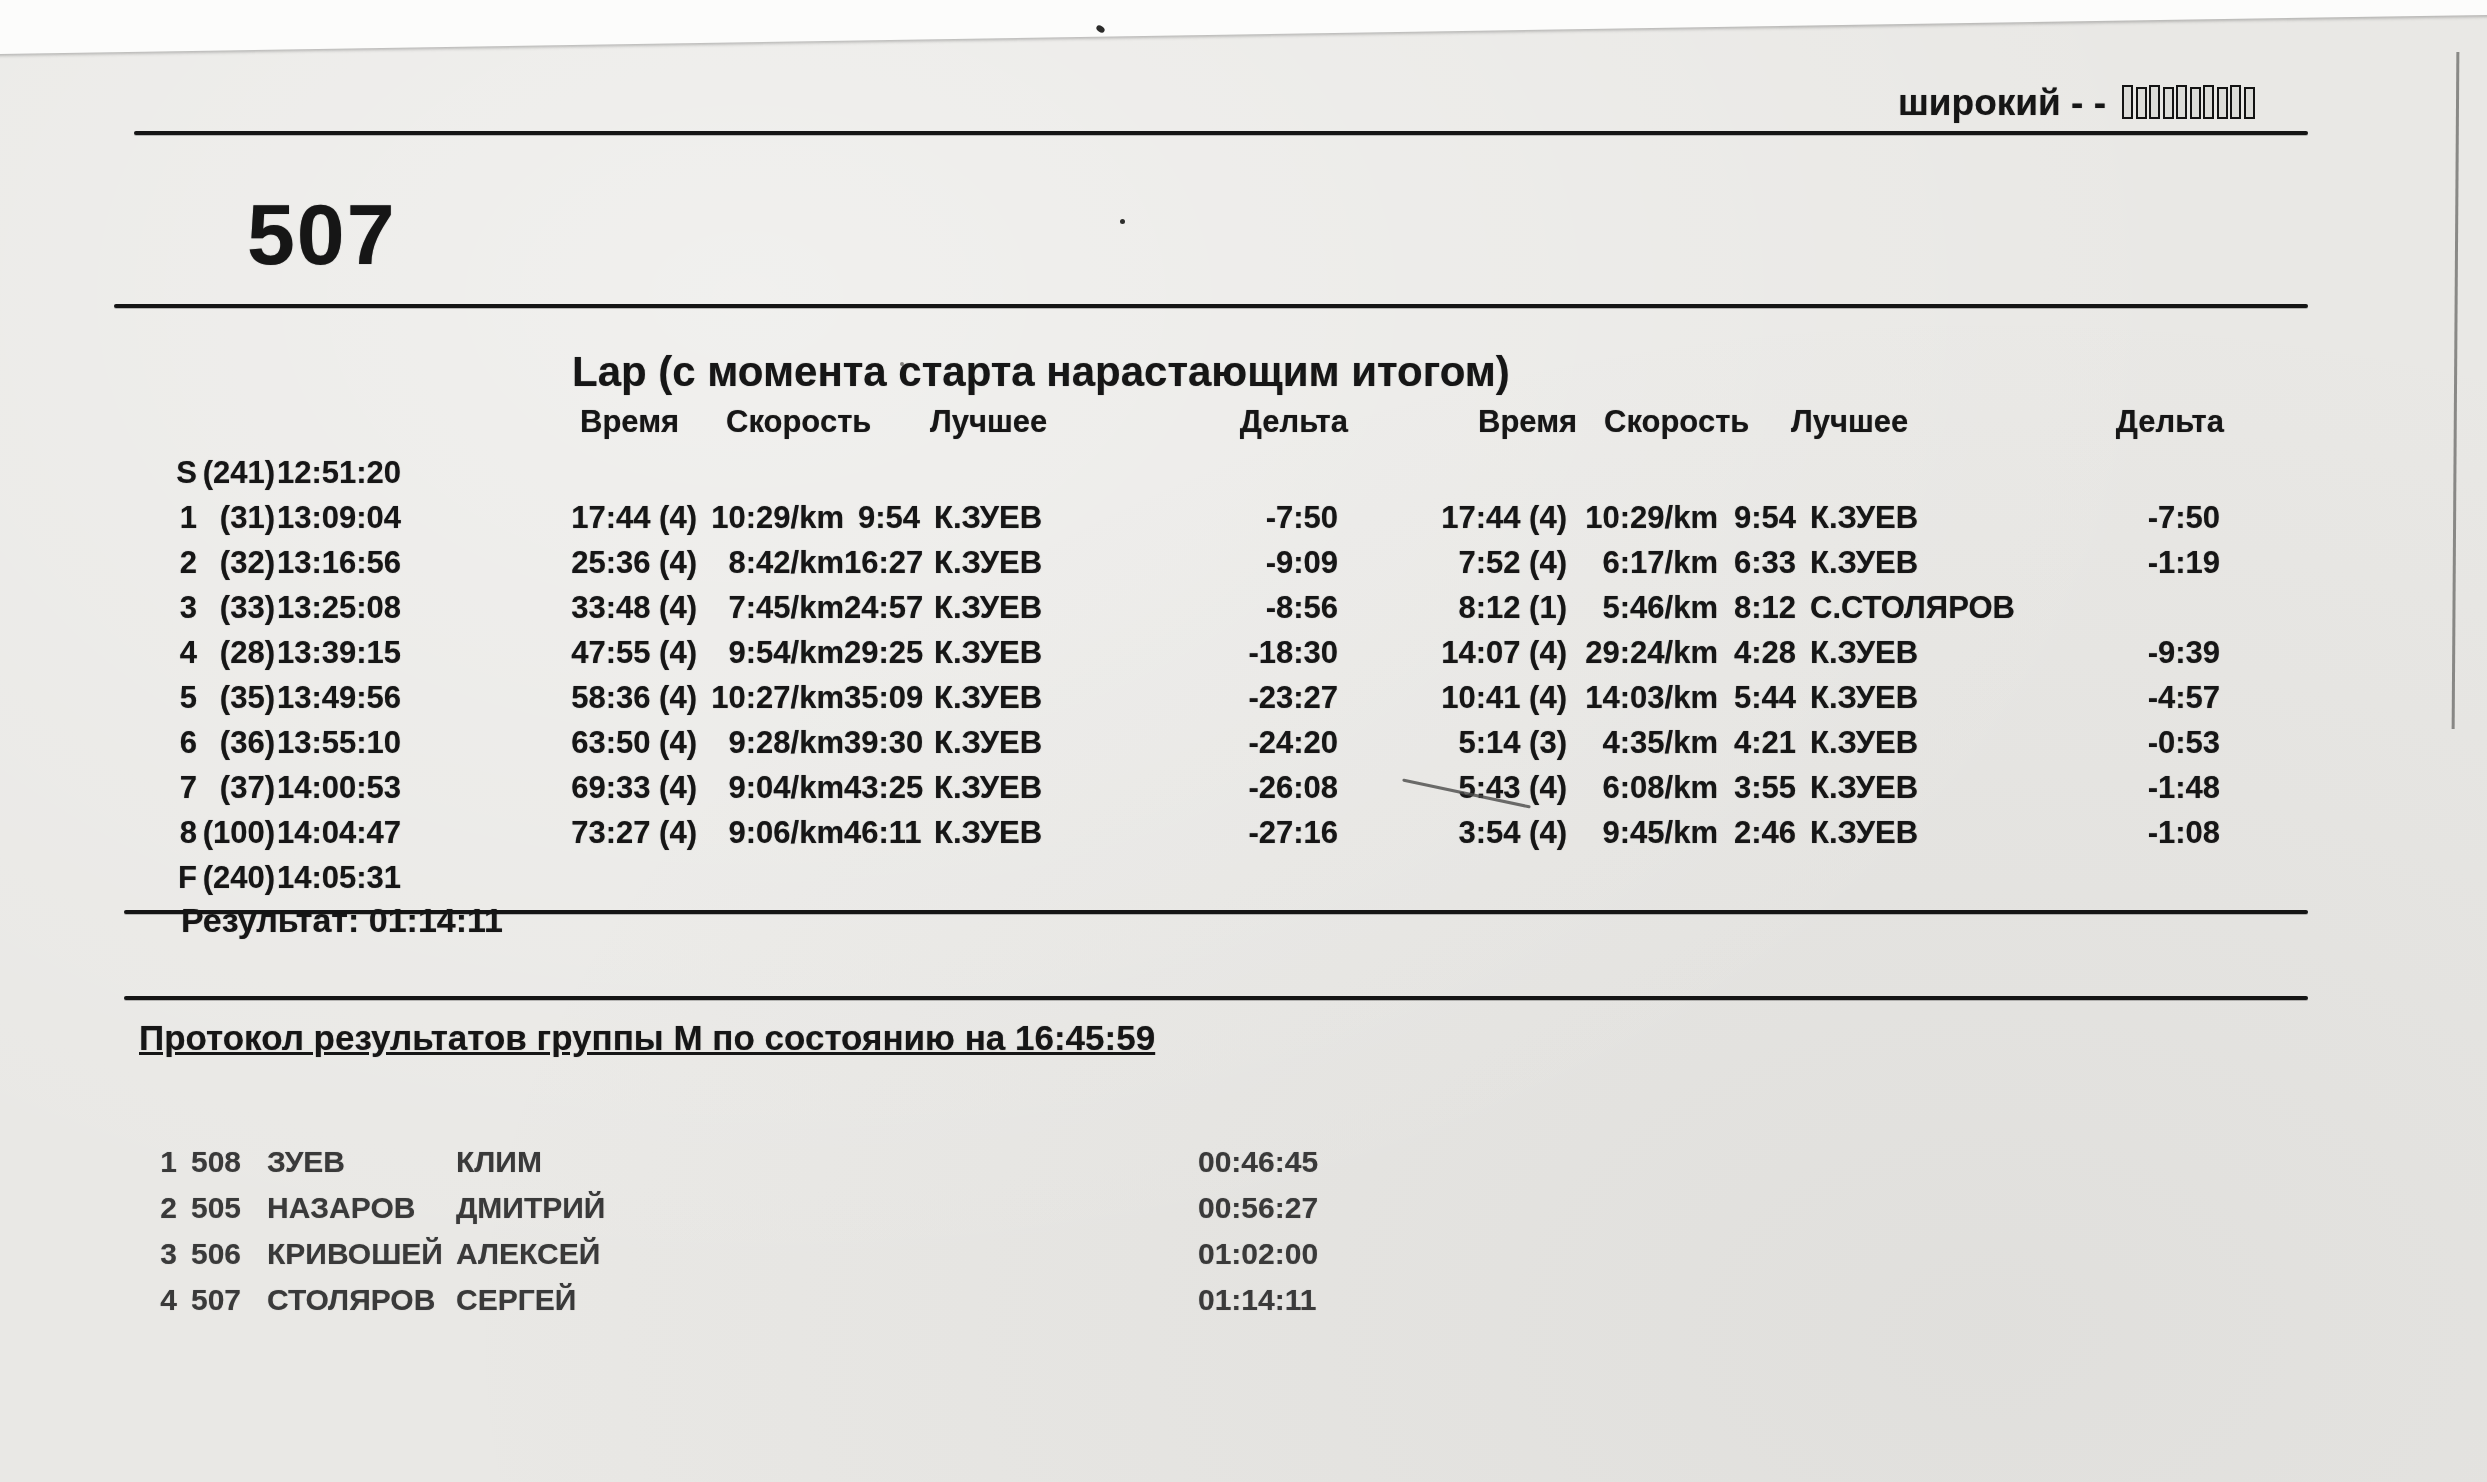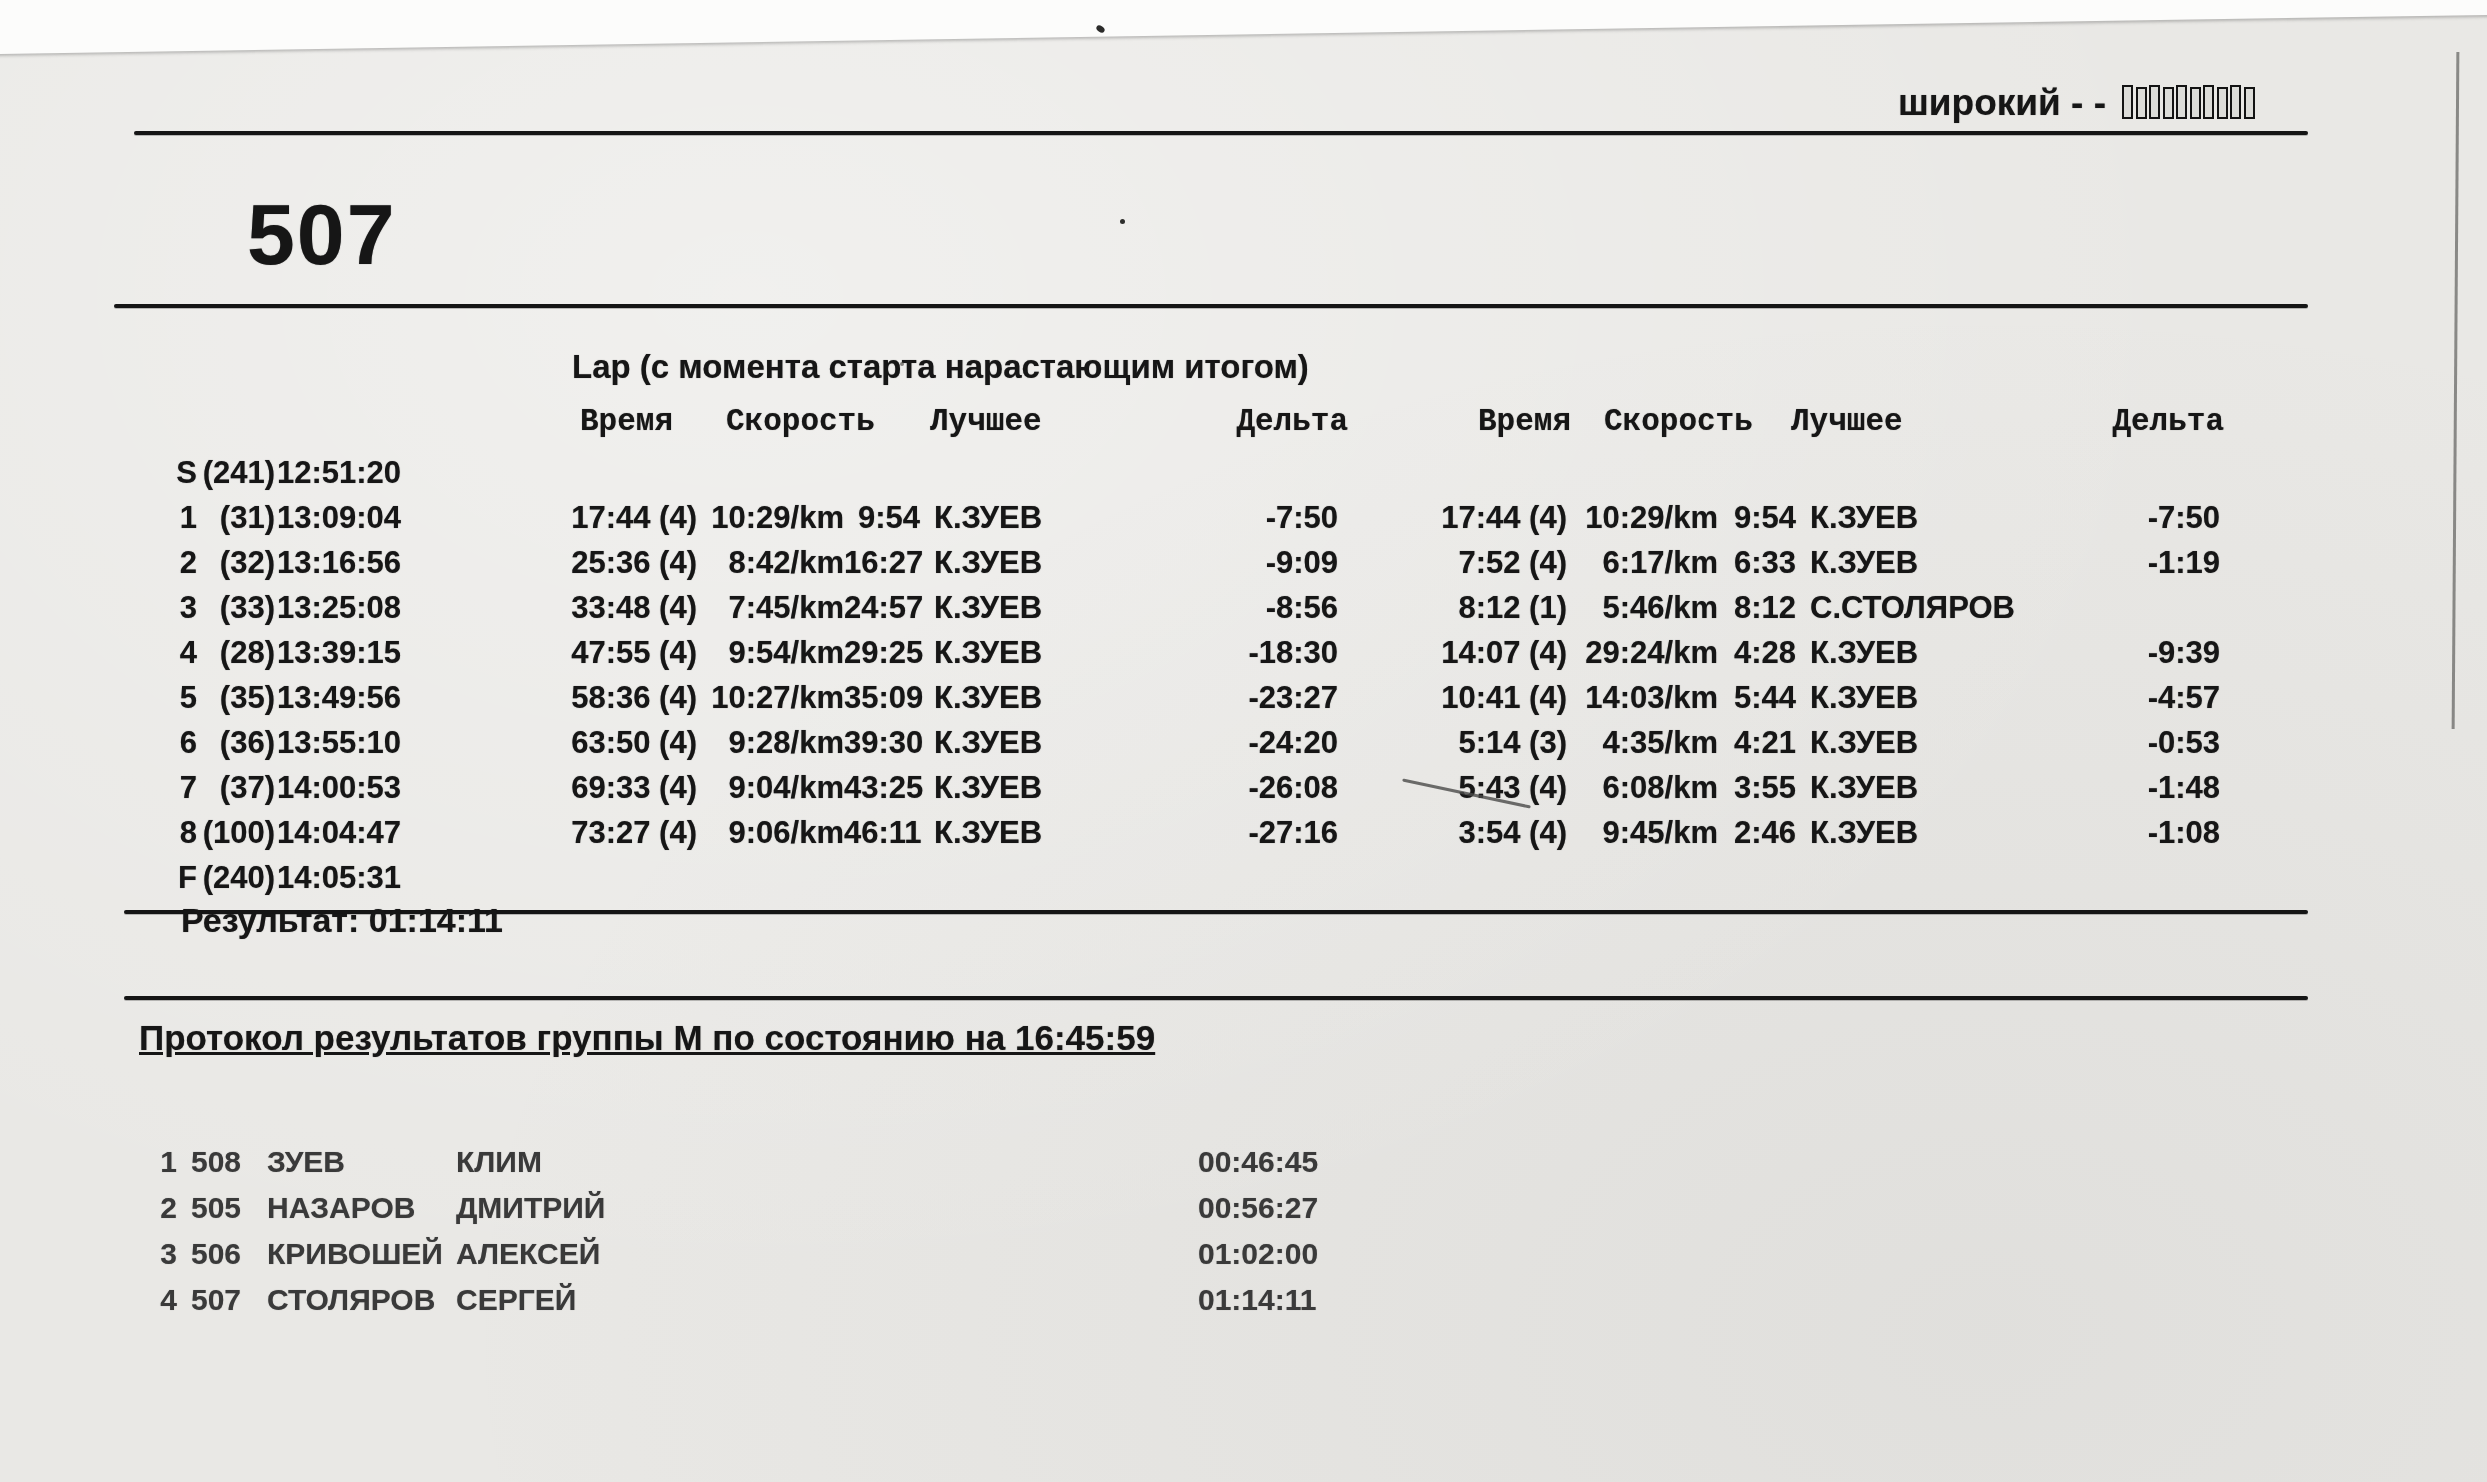--- a/index.html
+++ b/index.html
@@ -33,22 +33,22 @@
         box-shadow:0 1px 0 rgba(20,20,20,.25);}
   
   .widekey{left:1898px;top:82px;font-size:37px;display:flex;align-items:center;gap:16px;}
   .barcode{display:flex;align-items:flex-end;height:32px;gap:2.5px;}
   .barcode i{display:block;width:7px;height:30px;background:#dcdcd8;border:2px solid #131313;}
   .barcode i:nth-child(2n){height:28px;}
   
   .bib{left:247px;top:185px;font-size:86px;letter-spacing:2px;}
   .aname{left:583px;top:171px;font-size:33px;line-height:40px;white-space:pre-line;}
   
-  .sect{font-size:33px;}
-  .colhead{font-size:31px;font-family:Liberation Mono, monospace;}
+  .sect{font-size:42px;}
+  .colhead{font-size:31px;}
   
   .rows{position:absolute;left:149px;top:450px;width:2070px;}
   .srow{
     display:grid;height:45px;align-items:center;font-size:31px;font-weight:700;
     grid-template-columns:48px 78px 129px 293px 147px 76px 289px 129px 229px 151px 78px 291px 133px;
   }
   .cell{white-space:nowrap;text-shadow:0 0 1px rgba(25,25,25,.5);}
   .r{text-align:right;}
   .l{text-align:left;}
   .padname{padding-left:14px;}

